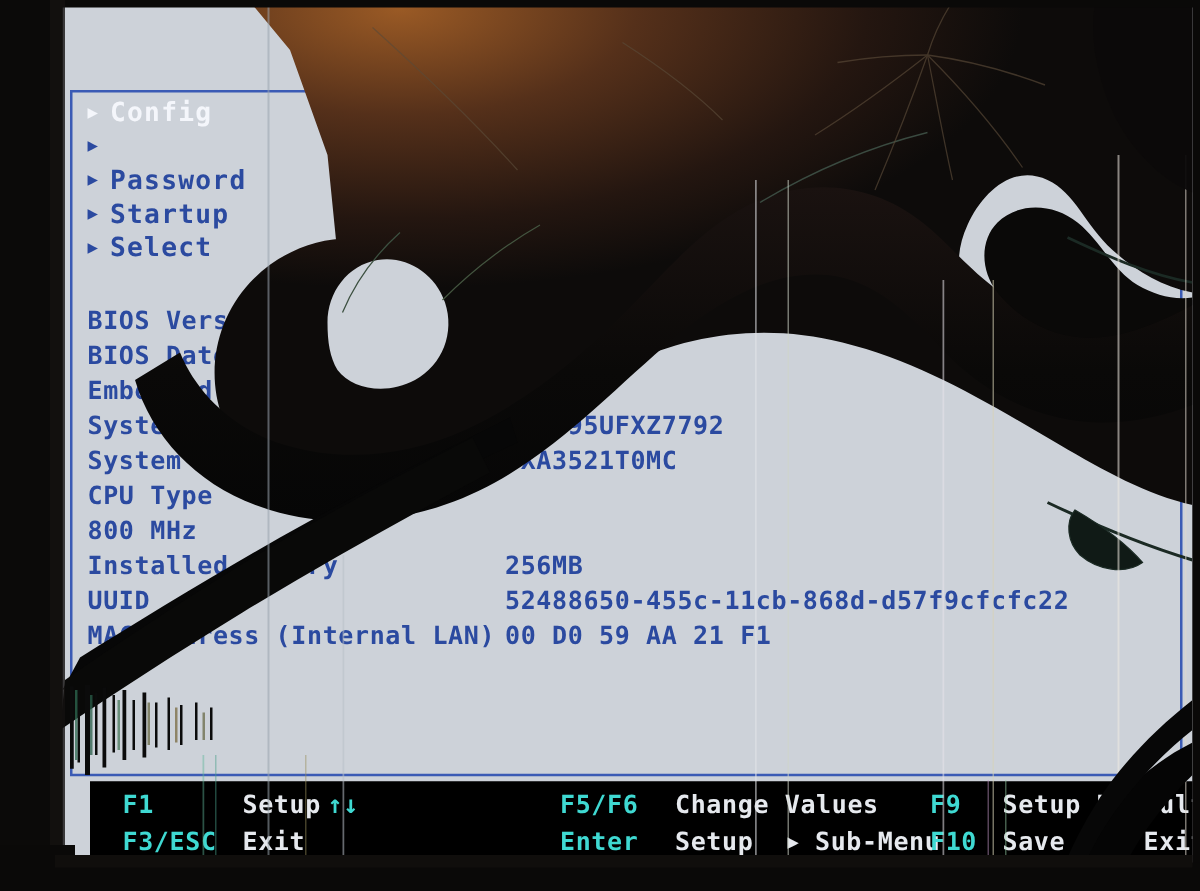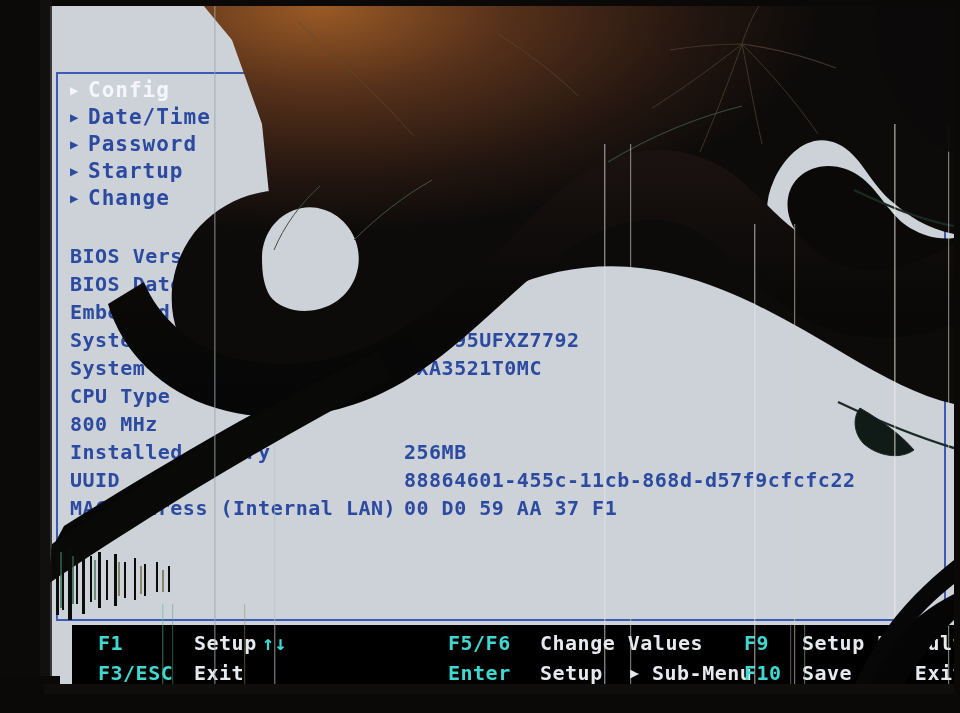--- a/index.html
+++ b/index.html
@@ -163,36 +163,35 @@
 
       <div id="menu-list">
 
         <div class="menu-row selected">
           <span class="tri">▶</span>
           <span>Config</span>
         </div>
 
         <div class="menu-row">
           <span class="tri">▶</span>
-          <span>Date/Time</span>
         </div>
 
         <div class="menu-row">
           <span class="tri">▶</span>
           <span>Password</span>
         </div>
 
         <div class="menu-row">
           <span class="tri">▶</span>
           <span>Startup</span>
         </div>
 
         <div class="menu-row">
           <span class="tri">▶</span>
-          <span>Change</span>
+          <span>Select</span>
         </div>
 
       </div>
 
       <div id="info-table">
 
         <div class="info-row">
           <span class="info-label">BIOS Version</span>
           <span class="info-value"></span>
         </div>
@@ -225,26 +224,26 @@
           <span class="info-value">800 MHz</span>
         </div>
 
         <div class="info-row">
           <span class="info-label">Installed memory</span>
           <span class="info-value">256MB</span>
         </div>
 
         <div class="info-row">
           <span class="info-label">UUID</span>
-          <span class="info-value">88864601-455c-11cb-868d-d57f9cfcfc22</span>
+          <span class="info-value">52488650-455c-11cb-868d-d57f9cfcfc22</span>
         </div>
 
         <div class="info-row">
           <span class="info-label">MAC Address (Internal LAN)</span>
-          <span class="info-value">00 D0 59 AA 37 F1</span>
+          <span class="info-value">00 D0 59 AA 21 F1</span>
         </div>
 
       </div>
 
       <div id="fn-bar">
 
         <div class="fn-line" id="fn-line-1">
           <span class="fn-key c1">F1</span>
           <span class="fn-label c2">Setup</span>
           <span class="fn-arrows" style="position:absolute;left:190px;">↑↓</span>

